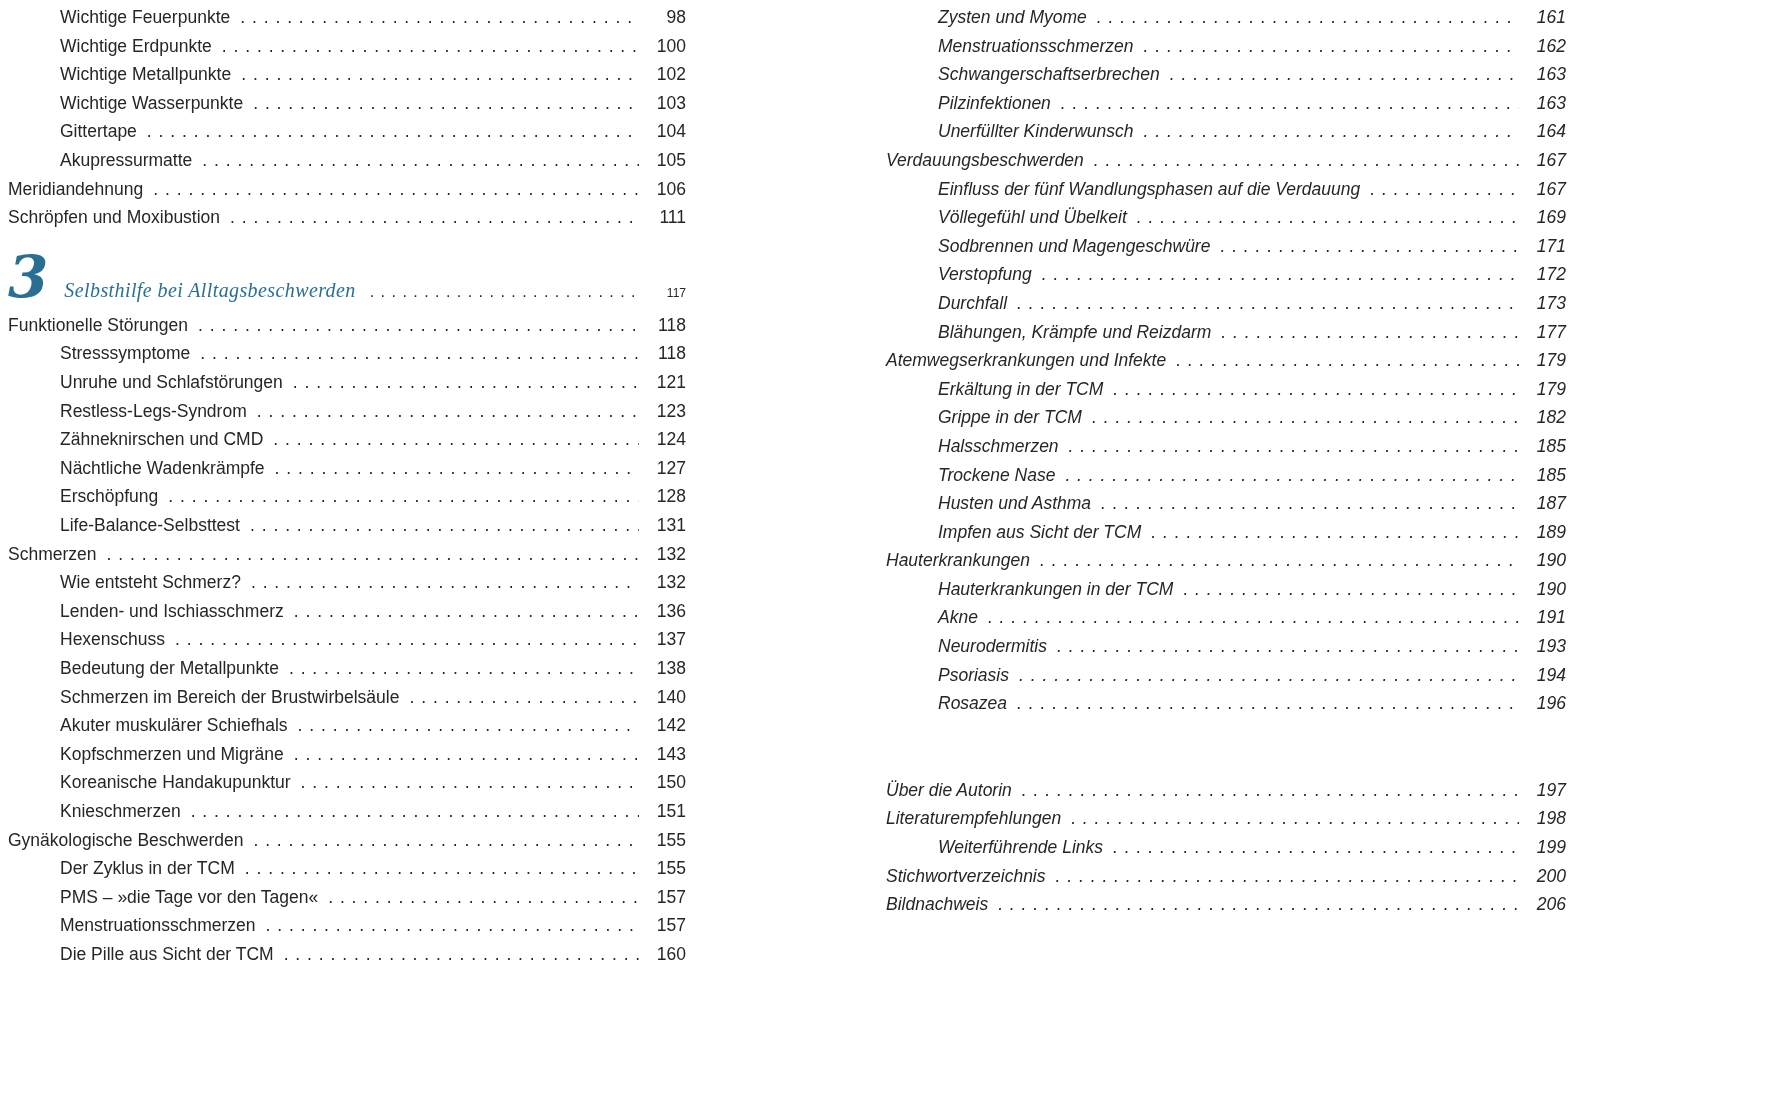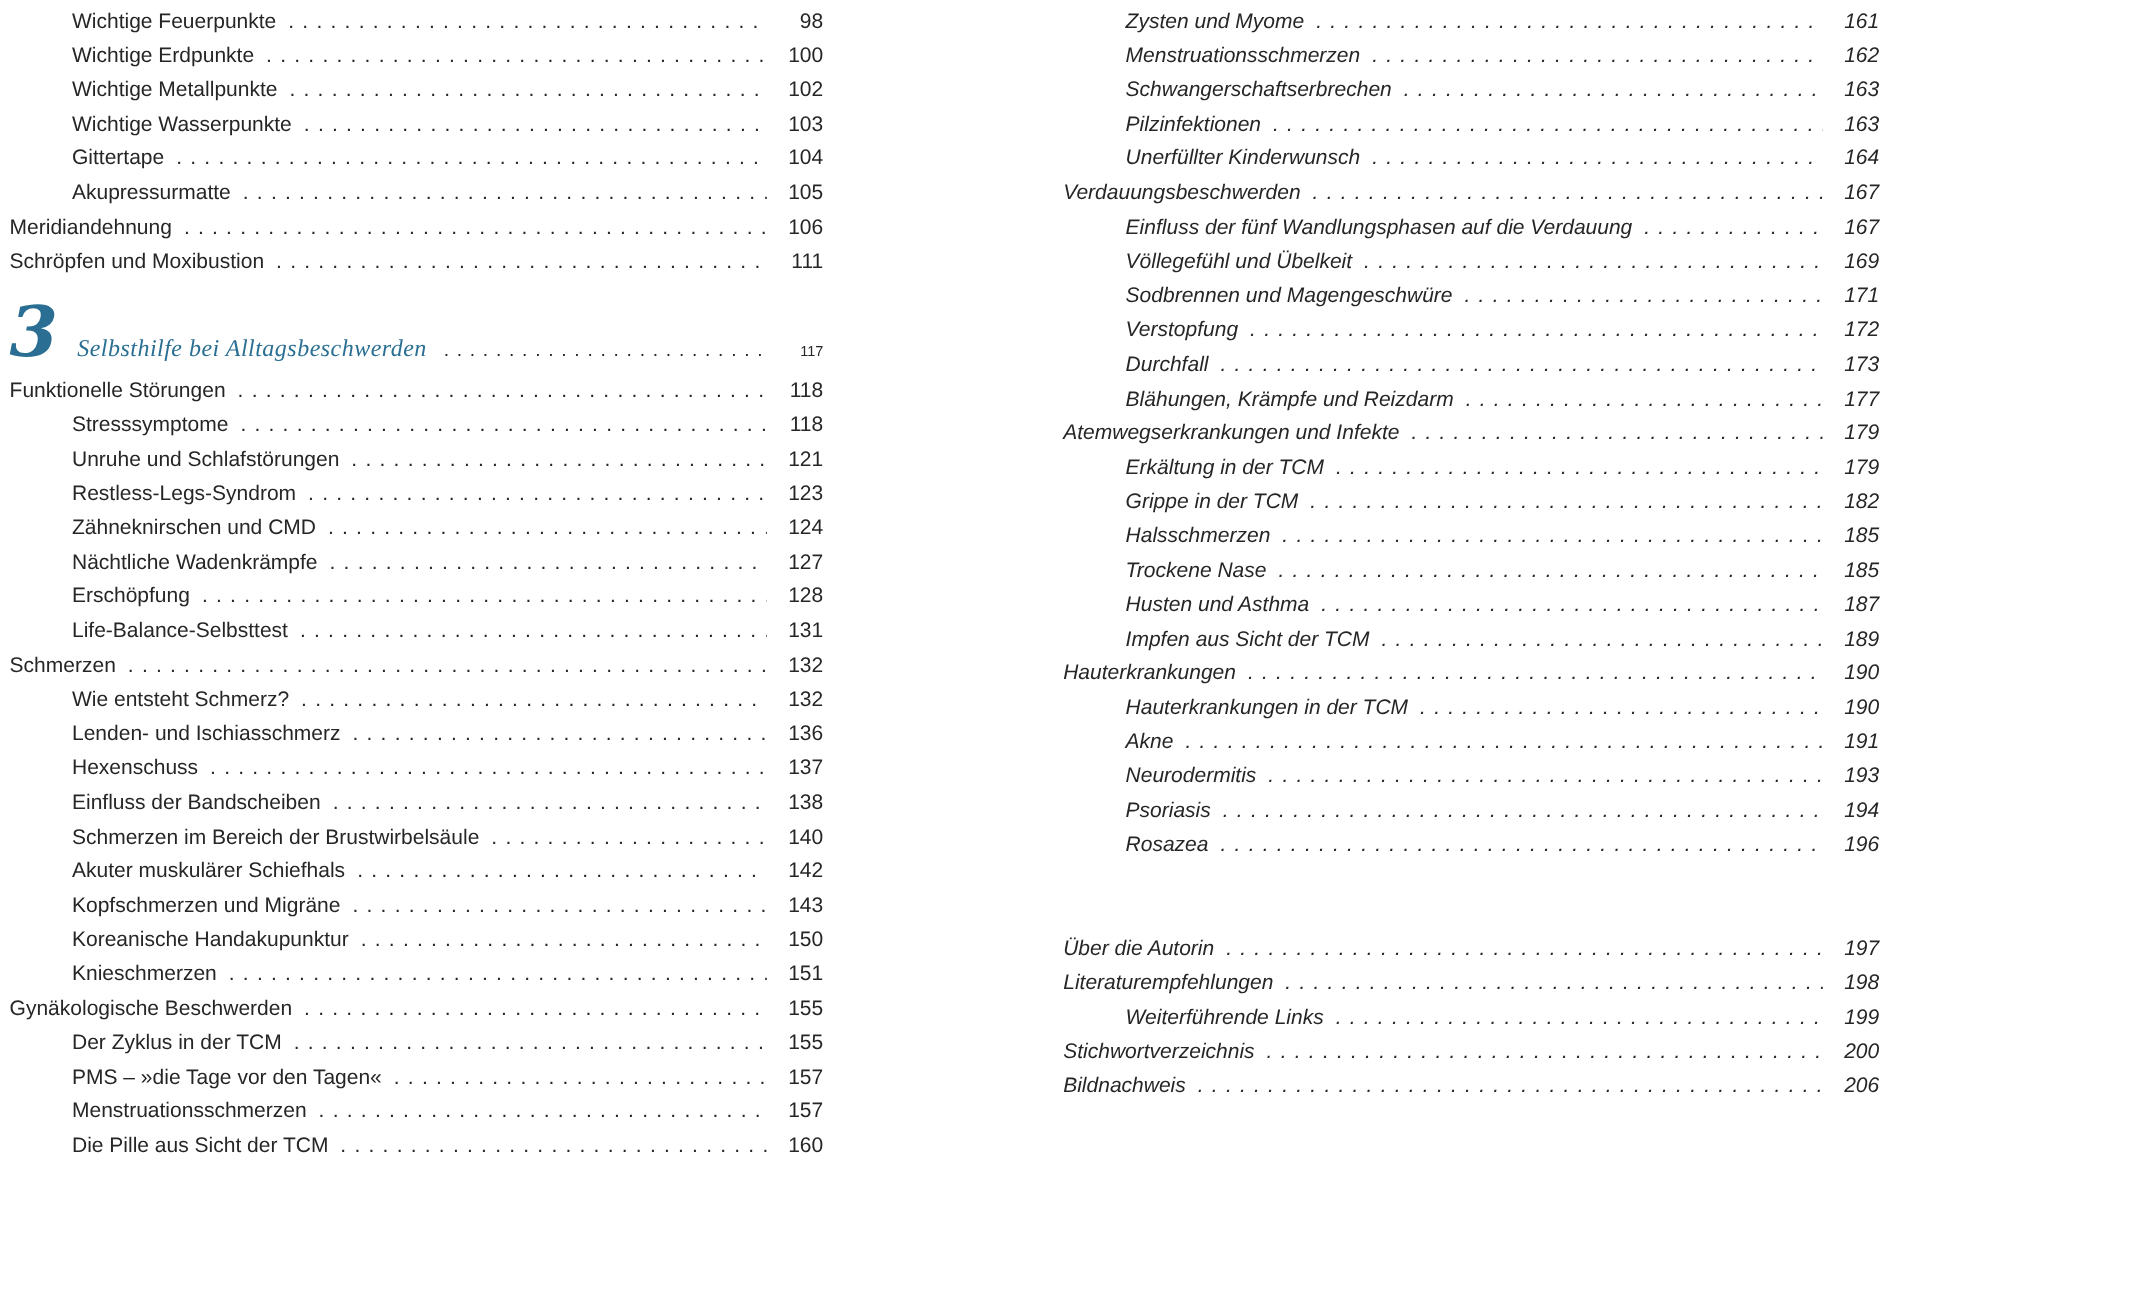--- a/index.html
+++ b/index.html
@@ -165,21 +165,21 @@
         <span class="label">Lenden- und Ischiasschmerz</span>
         <span class="leader"></span>
         <span class="pagenum">136</span>
       </div>
       <div class="row level1">
         <span class="label">Hexenschuss</span>
         <span class="leader"></span>
         <span class="pagenum">137</span>
       </div>
       <div class="row level1">
-        <span class="label">Einfluss der Bandscheiben</span>
+        <span class="label">Bedeutung der Metallpunkte</span>
         <span class="leader"></span>
         <span class="pagenum">138</span>
       </div>
       <div class="row level1">
         <span class="label">Schmerzen im Bereich der Brustwirbelsäule</span>
         <span class="leader"></span>
         <span class="pagenum">140</span>
       </div>
       <div class="row level1">
         <span class="label">Akuter muskulärer Schiefhals</span>

